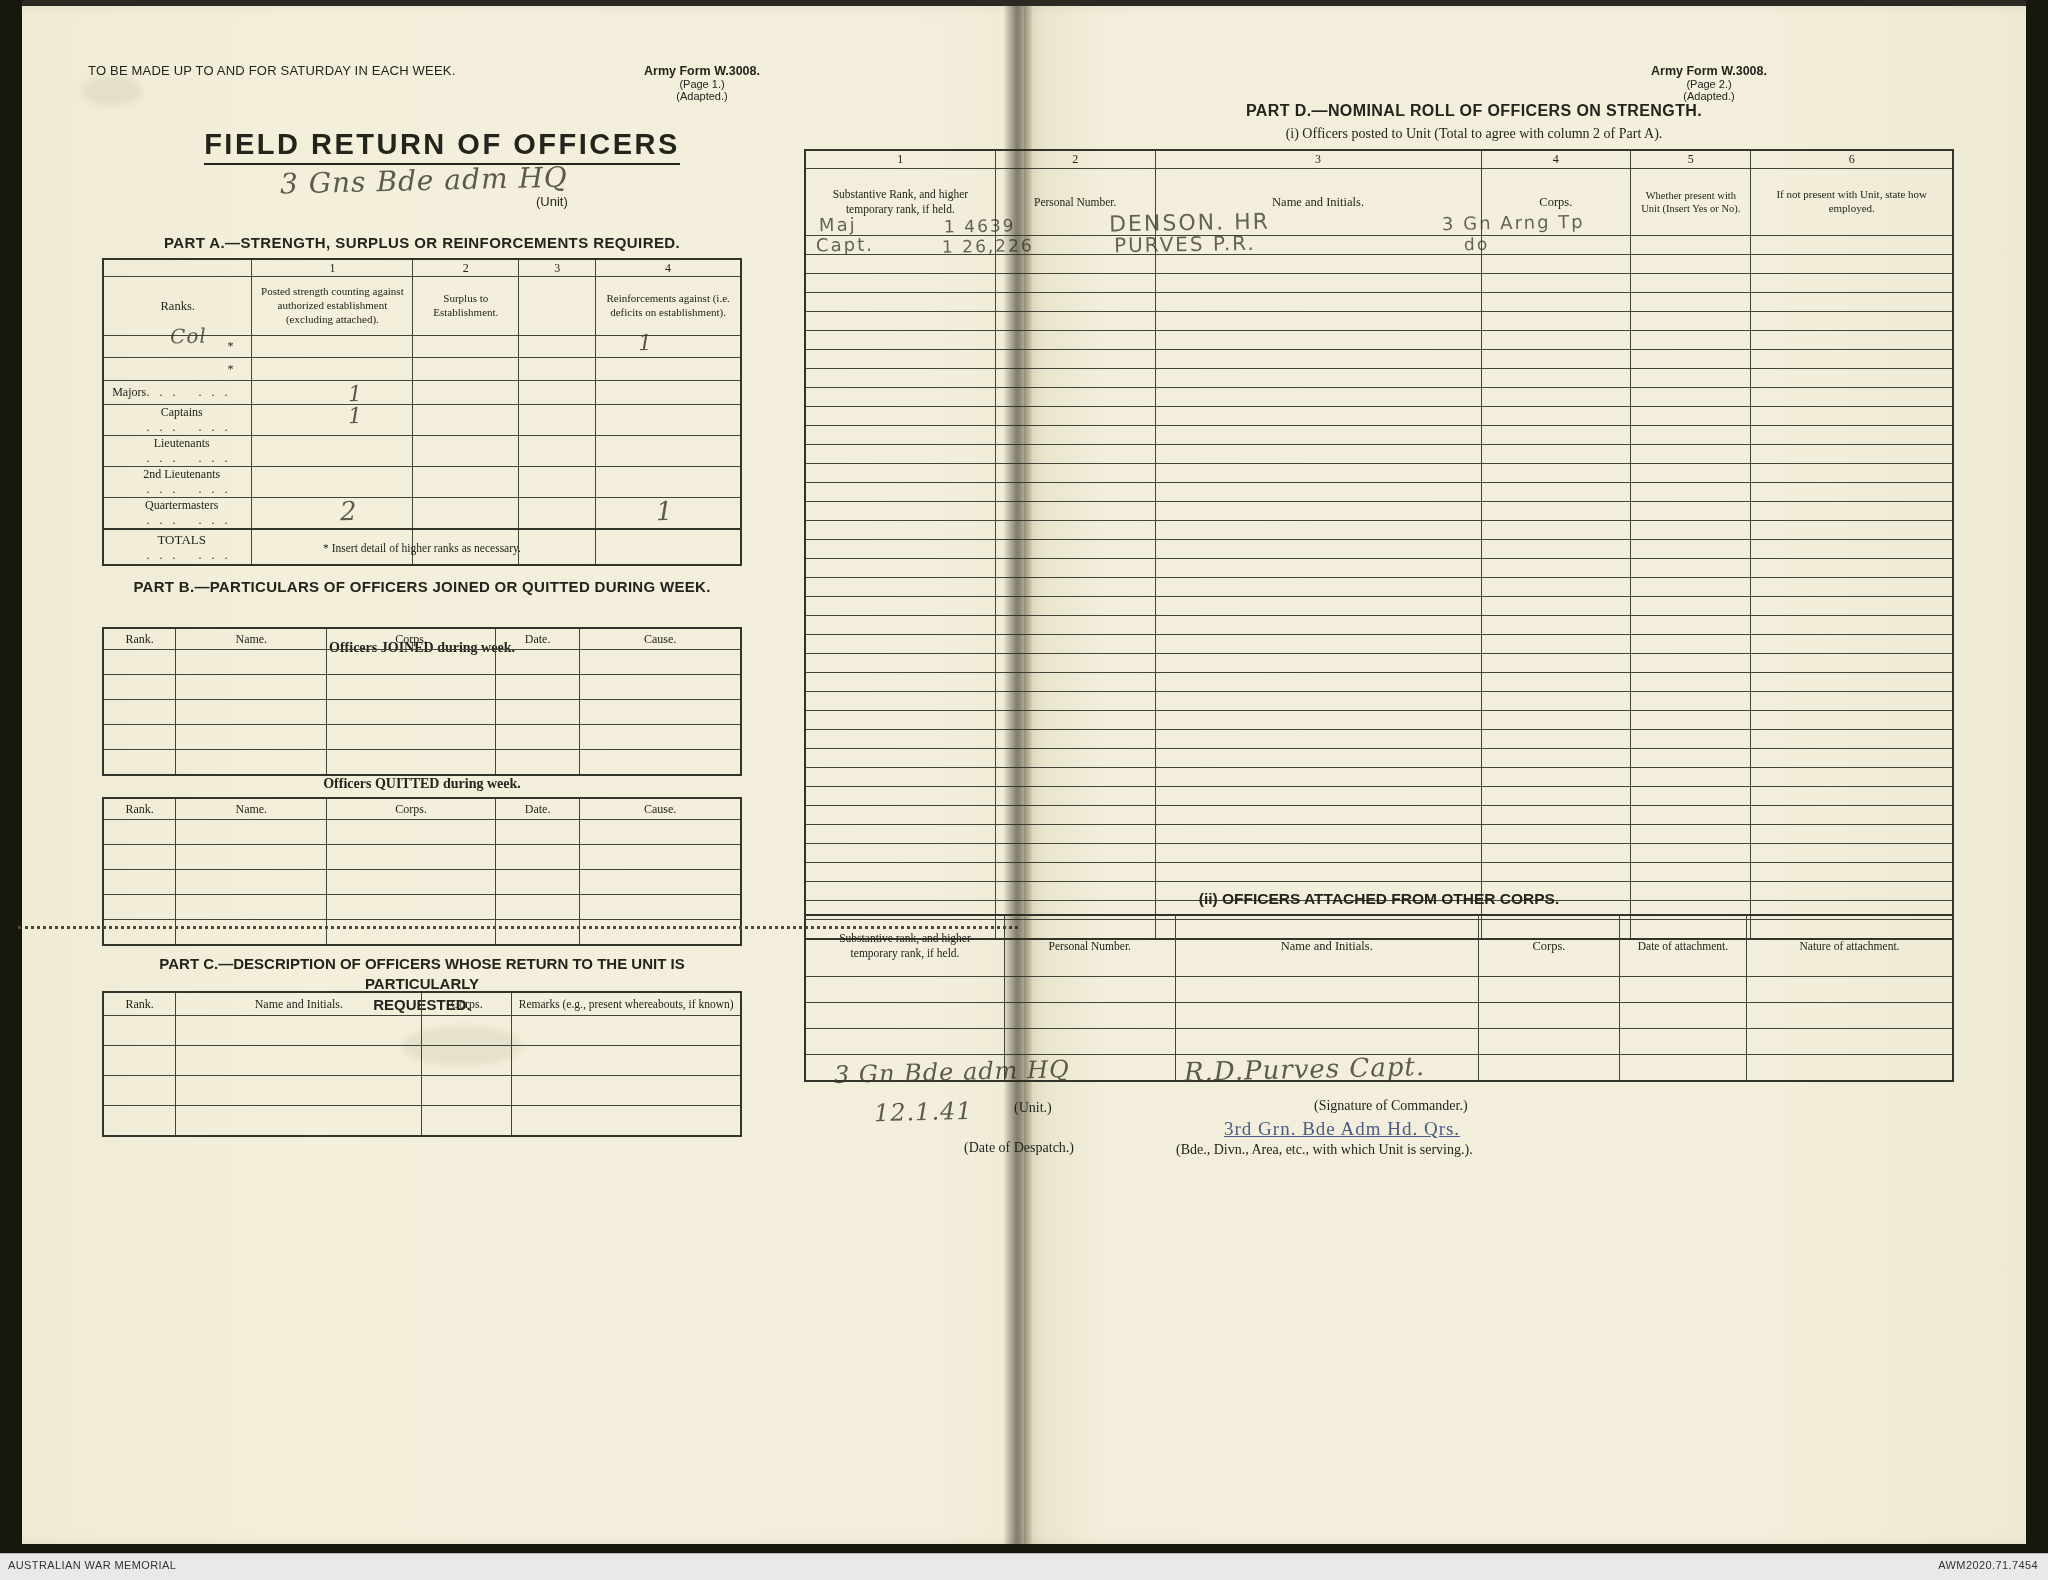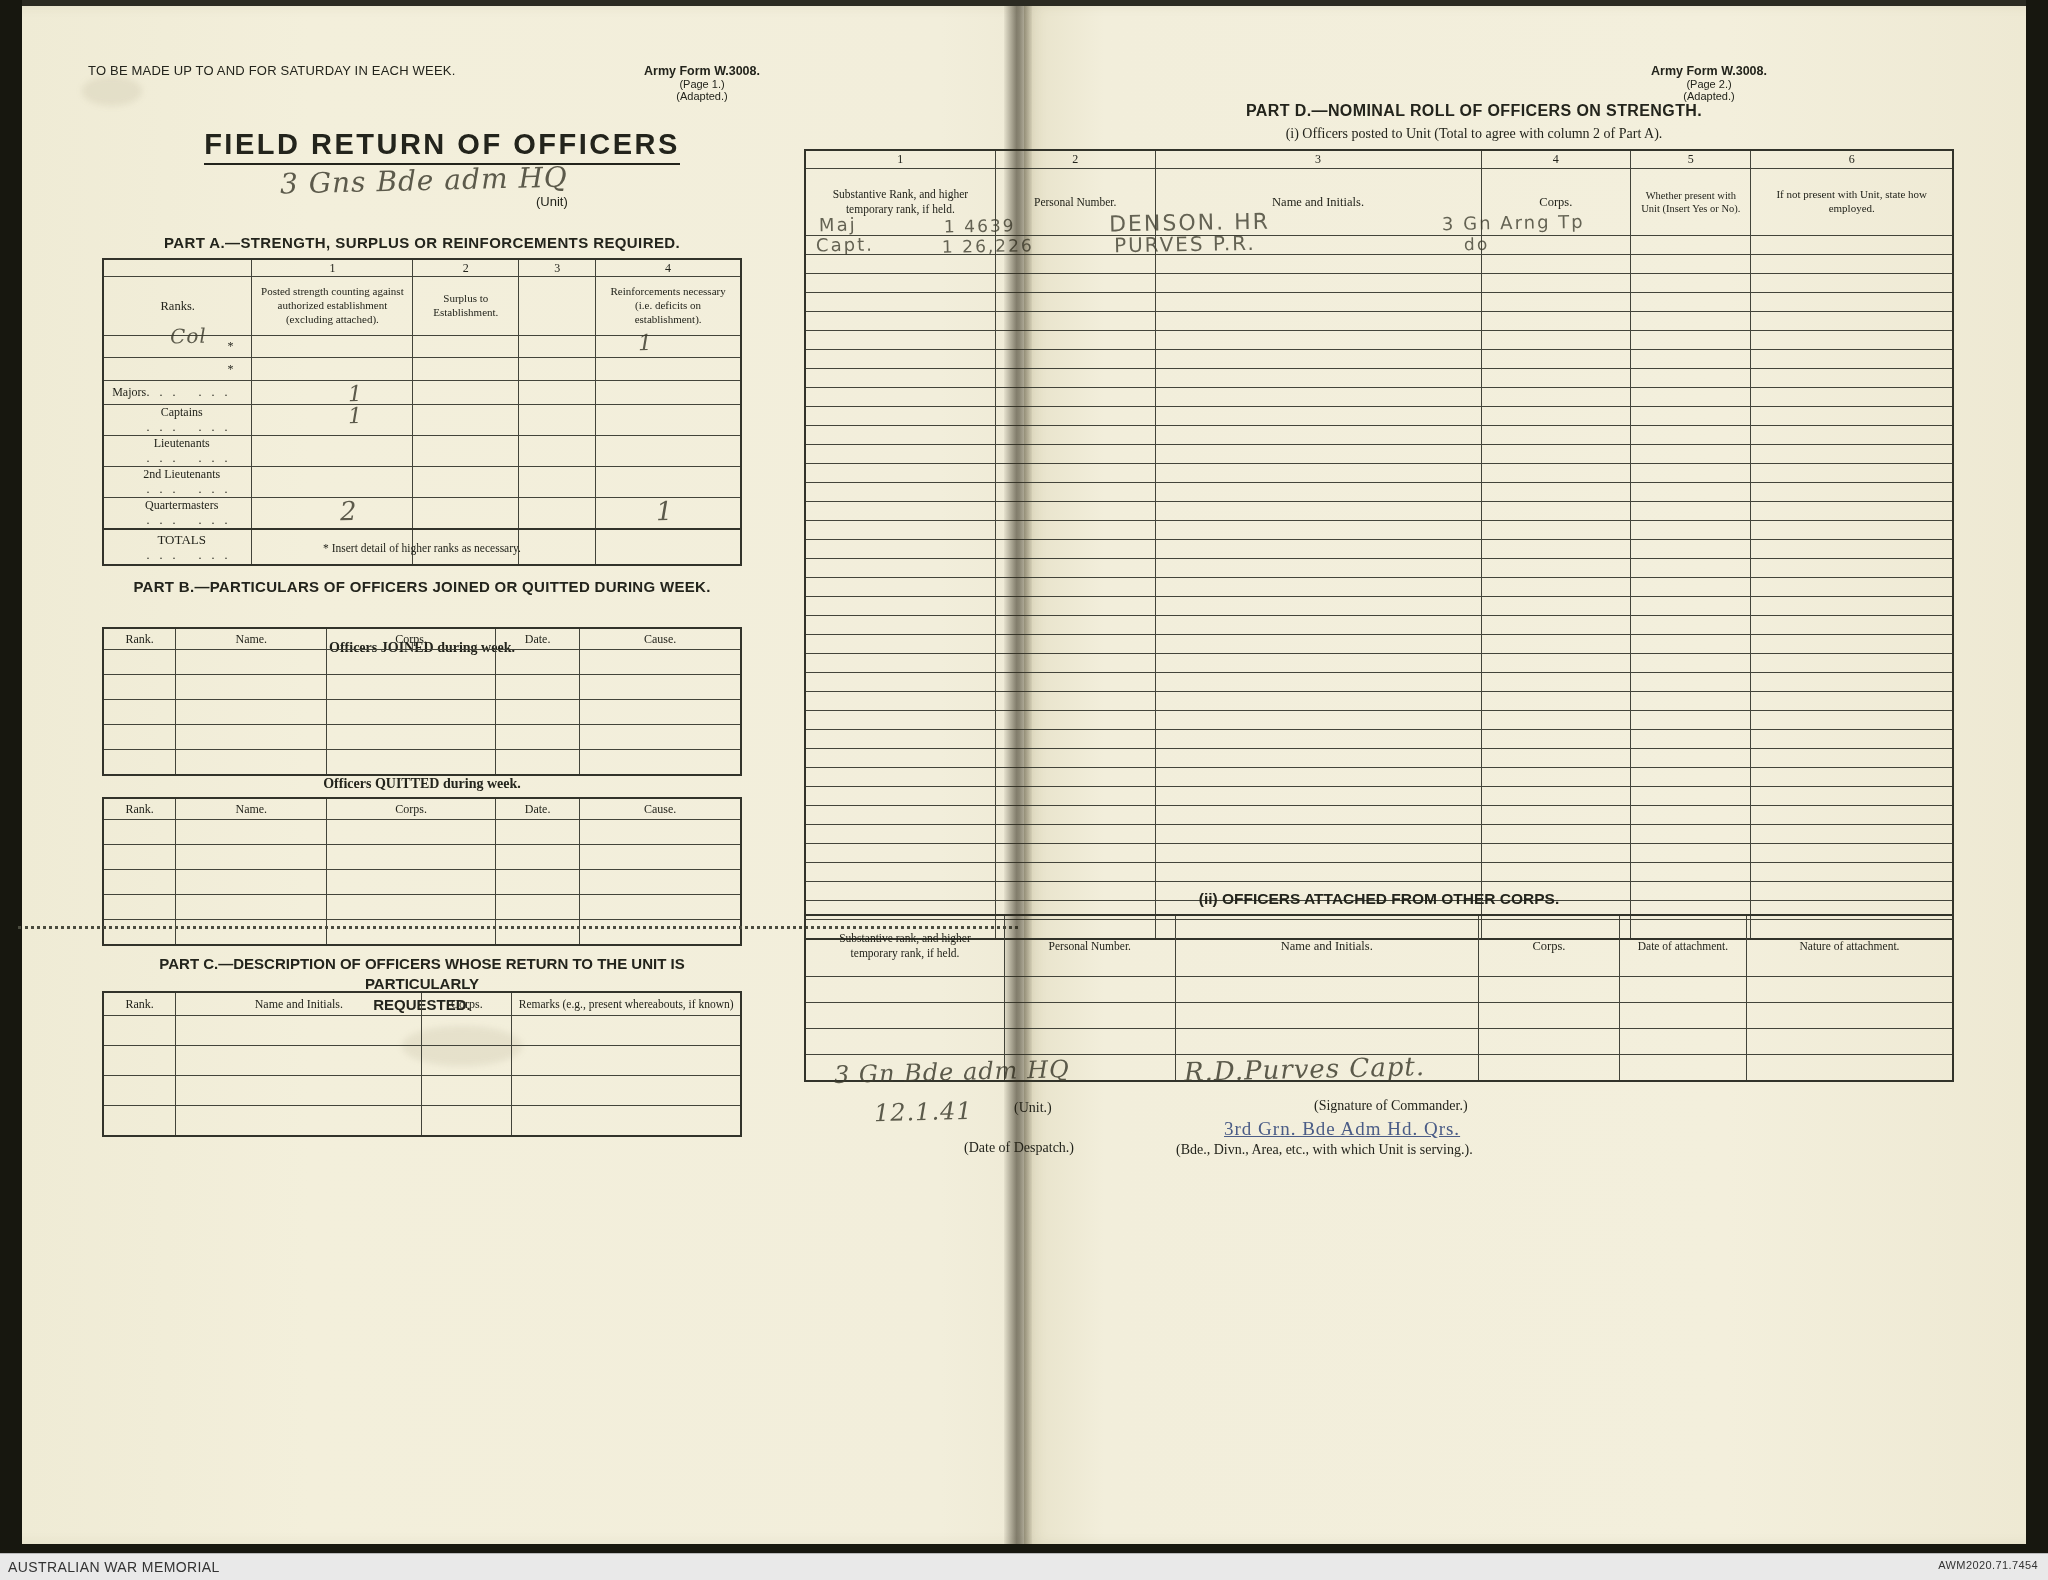--- a/index.html
+++ b/index.html
@@ -61,21 +61,21 @@
     position: absolute;
     left: 0; bottom: 0;
     width: 2048px; height: 26px;
     background: #e9e9e9;
     border-top: 1px solid #b9b9b9;
   }
   .footer-left {
     position: absolute;
     left: 8px; top: 5px;
     font-family: "Liberation Sans", sans-serif;
-    font-size: 14px;
+    font-size: 11px;
     letter-spacing: .4px;
     color: #333;
   }
   .footer-right {
     position: absolute;
     right: 10px; top: 5px;
     font-family: "Liberation Sans", sans-serif;
     font-size: 11px;
     letter-spacing: .4px;
     color: #333;
@@ -188,21 +188,21 @@
         <td class="thick-top hdrnum" style="width:190px;">1</td>
         <td class="thick-top hdrnum" style="width:115px;">2</td>
         <td class="thick-top hdrnum" style="width:100px;">3</td>
         <td class="thick-top thick-r hdrnum" style="width:165px;">4</td>
       </tr>
       <tr>
         <td class="thick-l" style="height:58px; font-size:12.5px;">Ranks.</td>
         <td style="font-size:11px; padding:2px 6px !important; line-height:1.25;">Posted strength counting against authorized establishment (excluding attached).</td>
         <td style="font-size:11px; padding:2px 5px !important; line-height:1.25;">Surplus to Establishment.</td>
         <td style="font-size:11px;"></td>
-        <td class="thick-r" style="font-size:11px; padding:2px 6px !important; line-height:1.25;">Reinforcements necessary (i.e. deficits on establishment).</td>
+        <td class="thick-r" style="font-size:11px; padding:2px 6px !important; line-height:1.25;">Reinforcements against (i.e. deficits on establishment).</td>
       </tr>
       <tr>
         <td class="thick-l lbl-l" style="height:21px;">
               <span style="float:right; padding-right:18px;">*</span>
             </td>
         <td></td>
         <td></td>
         <td></td>
         <td class="thick-r"></td>
       </tr>

